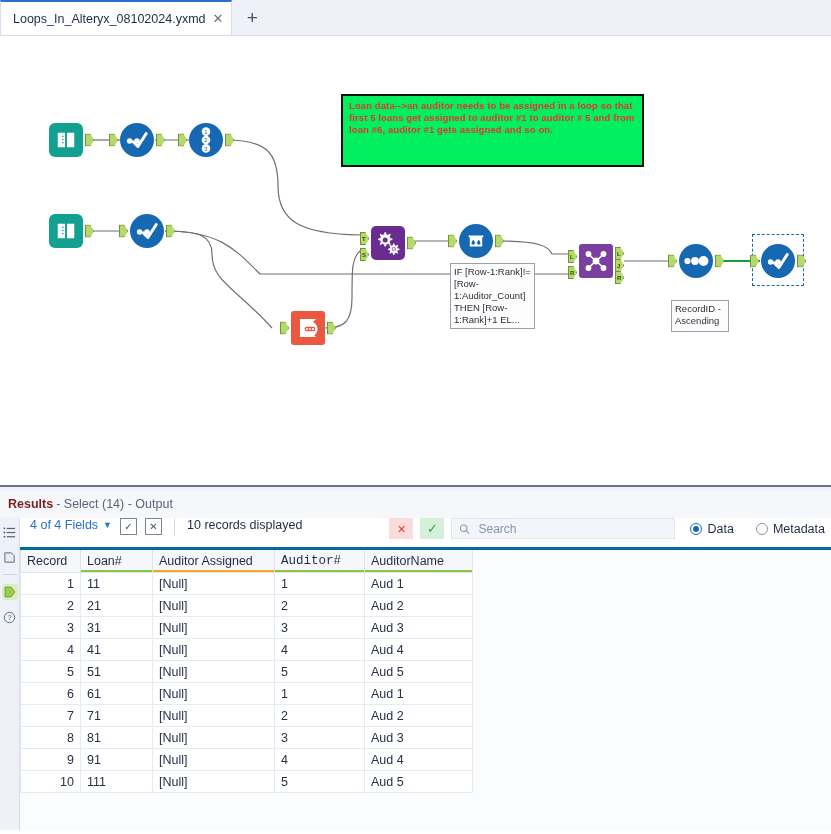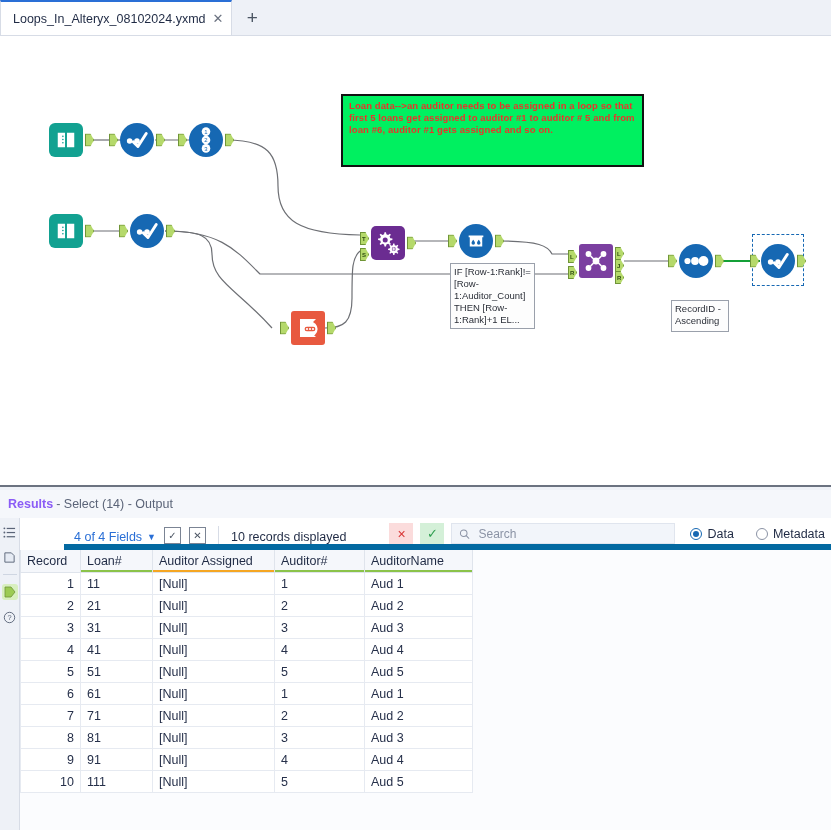--- a/index.html
+++ b/index.html
@@ -157,21 +157,21 @@
     cursor: row-resize;
   }
   .results-title {
     height: 28px;
     background: #f5f7fb;
     display: flex; align-items: center;
     padding-left: 8px;
     font-size: 12.5px;
     color: #5b6478;
   }
-  .results-title b { color: #8b5cf6; font-weight: bold; margin-right: 3px; }
+  .results-title b { color: #7f1d1d; font-weight: bold; margin-right: 3px; }
 
   .results-body { display: flex; height: 312px; background: #ffffff; }
 
   .res-sidebar {
     width: 20px;
     background: #eef1f7;
     border-right: 1px solid #d7dce6;
     display: flex; flex-direction: column; align-items: center;
     padding-top: 6px;
     gap: 9px;
@@ -184,26 +184,25 @@
   }
   .sb-icon.green {
     background: #d8efbf; border-radius: 3px;
   }
   .sb-sep { width: 14px; height: 1px; background: #cfd6e2; }
 
   .res-main { flex: 1; display: flex; flex-direction: column; }
 
   .res-toolbar {
     height: 32px;
-    display: flex; align-items: flex-end;
+    display: flex; align-items: flex-start;
     background: #ffffff;
     padding: 0 6px 0 10px;
-    border-bottom: 6px solid #0369a1;
+    border-bottom: 3px solid #0369a1;
     gap: 8px;
-    margin-left: 44px;
   }
   .fields-sel {
     font-size: 12.5px; color: #2a6fd6; cursor: pointer;
     display: flex; align-items: center; gap: 5px;
   }
   .chev { font-size: 9px; }
   .icon-btn {
     width: 17px; height: 17px;
     border: 1px solid #7b8494;
     display: flex; align-items: center; justify-content: center;
@@ -274,21 +273,21 @@
     border: 1px solid #e6eaf1;
     height: 22px;
     color: #26304a;
     background: #ffffff;
   }
   td.c-rec { background: #f3f6fb; text-align: right; color: #26304a; }
   td.c-null { color: #a7b0c2; }
   .col-rec  { width: 60px; }
   .col-loan { width: 72px; }
   .col-aa   { width: 122px; }
-  .col-au   { width: 90px; }
+  .col-au   { width: 90px; font-family: Liberation Mono, monospace; }
   .col-an   { width: 108px; }
 </style>
 </head>
 <body>
 
 <div class="tabbar">
   <div class="tab">
     <span class="tab-label">Loops_In_Alteryx_08102024.yxmd</span>
     <span class="tab-close">✕</span>
   </div>

